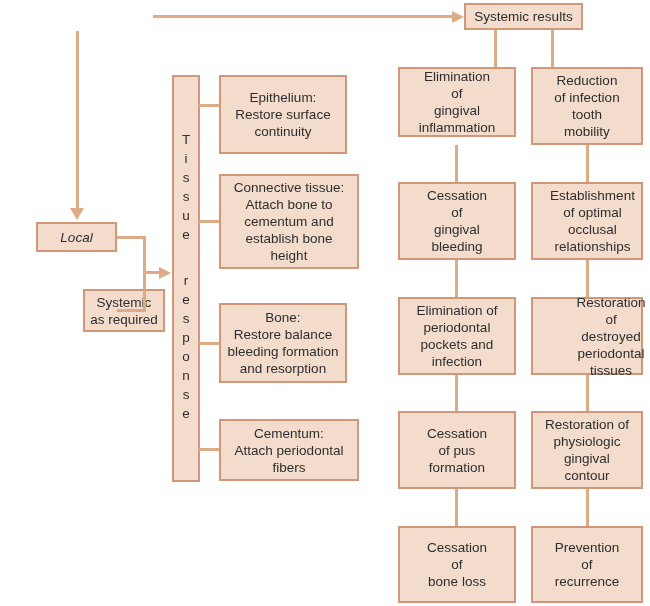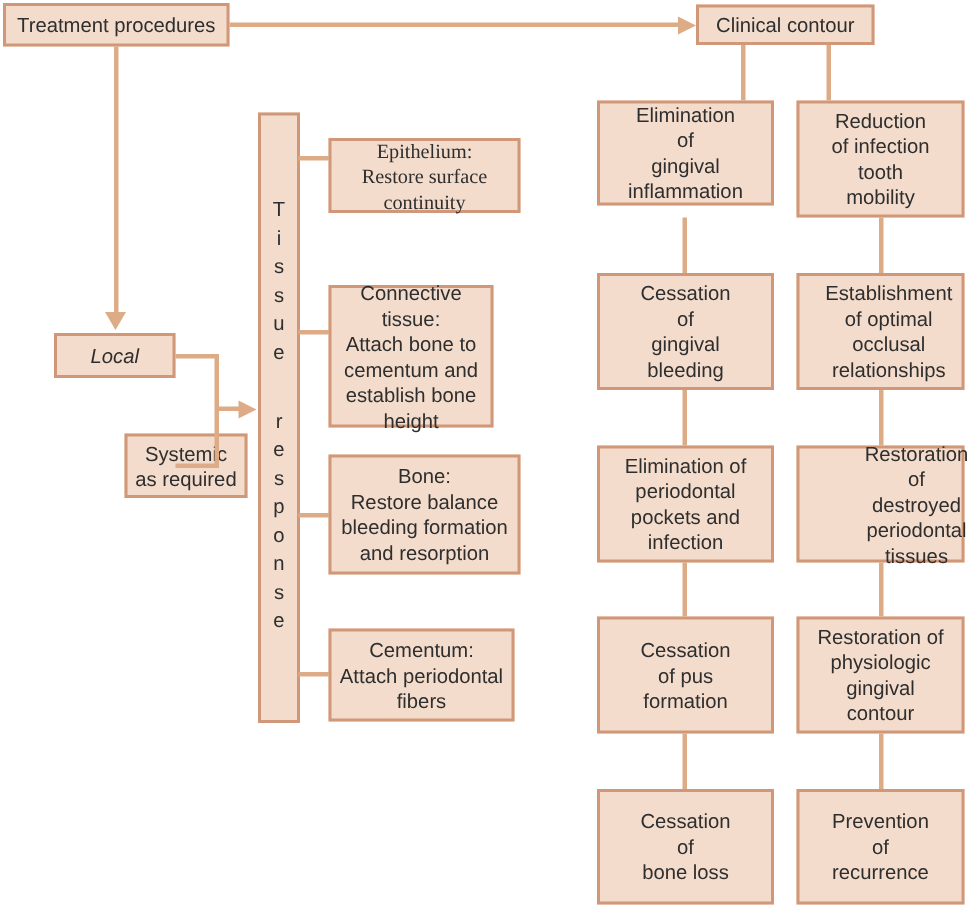--- a/index.html
+++ b/index.html
@@ -61,22 +61,21 @@
     border-left: 7px solid transparent;
     border-right: 7px solid transparent;
     border-top: 12px solid var(--connector);
   }
 </style>
 </head>
 <body>
 
 <div class="canvas">
 
-  <div class="node" style="left:2px; top:2px; width:151px; height:29px;">Treatment procedures</div>
-  <div class="node" style="left:464px; top:3px; width:119px; height:27px;">Clinical contour</div>
+  <div class="node" style="left:464px; top:3px; width:119px; height:27px;">Systemic results</div>
 
   <div class="conn h" style="left:153px; top:15px; width:300px;"></div>
   <div class="arrow-right" style="left:452px; top:11px;"></div>
 
   <div class="conn v" style="left:76px; top:31px; height:178px;"></div>
   <div class="arrow-down" style="left:70px; top:208px;"></div>
 
   <div class="node" style="left:36px; top:222px; width:81px; height:30px;font-style:italic;">Local</div>
   <div class="node" style="left:35px; top:289px; width:82px; height:43px;margin-left:48px;">Systemic
 as required</div>
@@ -89,33 +88,33 @@
 
   <div class="node vertical-label" style="left:172px; top:75px; width:28px; height:407px;">
     <span>Tissue response</span>
   </div>
 
   <div class="conn h" style="left:199px; top:104px; width:21px;"></div>
   <div class="conn h" style="left:199px; top:220px; width:21px;"></div>
   <div class="conn h" style="left:199px; top:342px; width:21px;"></div>
   <div class="conn h" style="left:199px; top:448px; width:21px;"></div>
 
-  <div class="node" style="left:219px; top:92px; width:128px; height:50px;font-family:Liberation Serif, serif;">Epithelium:
+  <div class="node" style="left:219px; top:75px; width:128px; height:79px;">Epithelium:
 Restore surface
 continuity</div>
-  <div class="node" style="left:219px; top:174px; width:110px; height:95px;margin-top:16px;">Connective tissue:
+  <div class="node" style="left:219px; top:174px; width:140px; height:95px;">Connective tissue:
 Attach bone to
 cementum and
 establish bone
 height</div>
   <div class="node" style="left:219px; top:303px; width:128px; height:80px;">Bone:
 Restore balance
 bleeding formation
 and resorption</div>
-  <div class="node" style="left:219px; top:419px; width:124px; height:62px;">Cementum:
+  <div class="node" style="left:219px; top:419px; width:140px; height:62px;">Cementum:
 Attach periodontal
 fibers</div>
 
   <div class="conn v" style="left:494px; top:30px; height:37px;"></div>
   <div class="conn v" style="left:551px; top:30px; height:37px;"></div>
 
   <div class="node" style="left:398px; top:67px; width:118px; height:70px;">Elimination
 of
 gingival
 inflammation</div>

